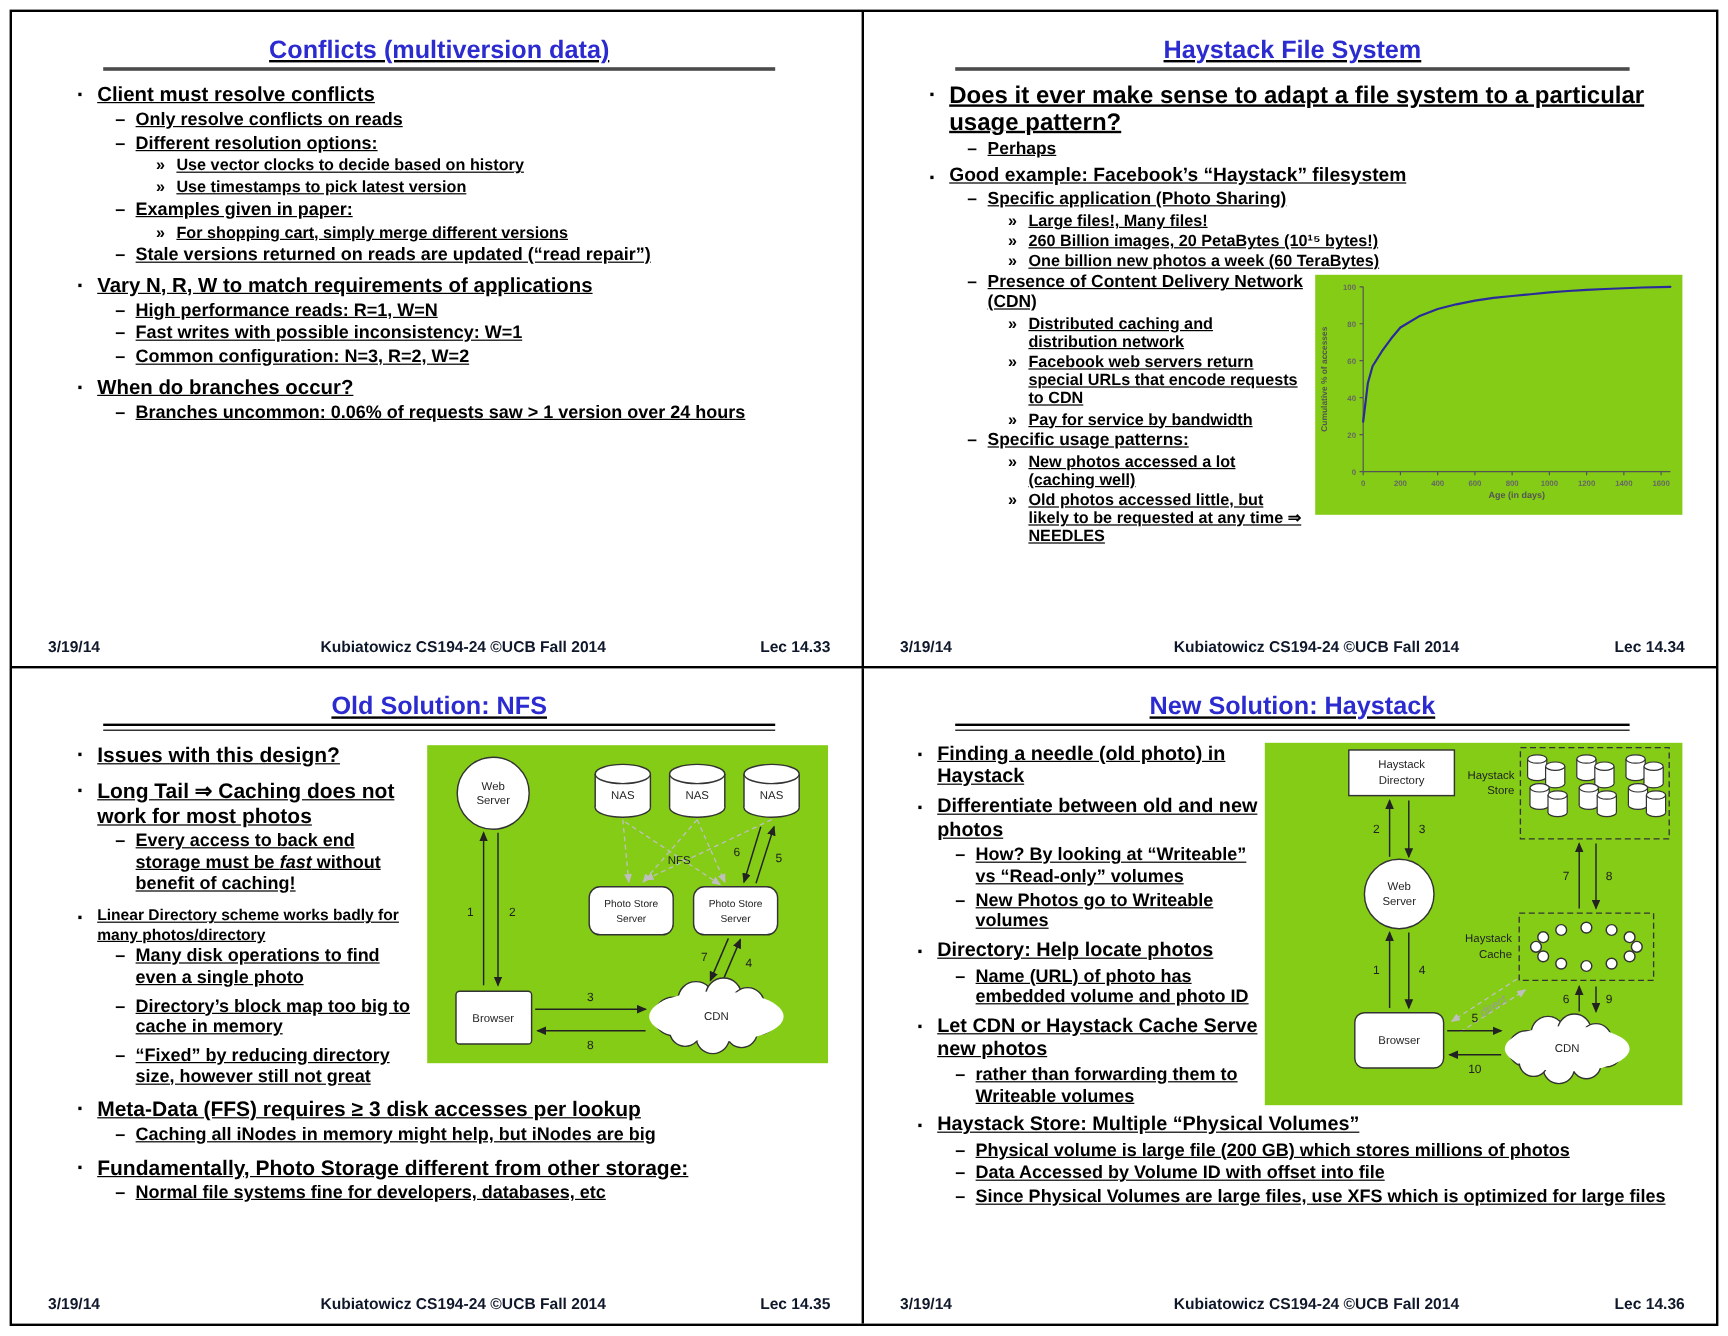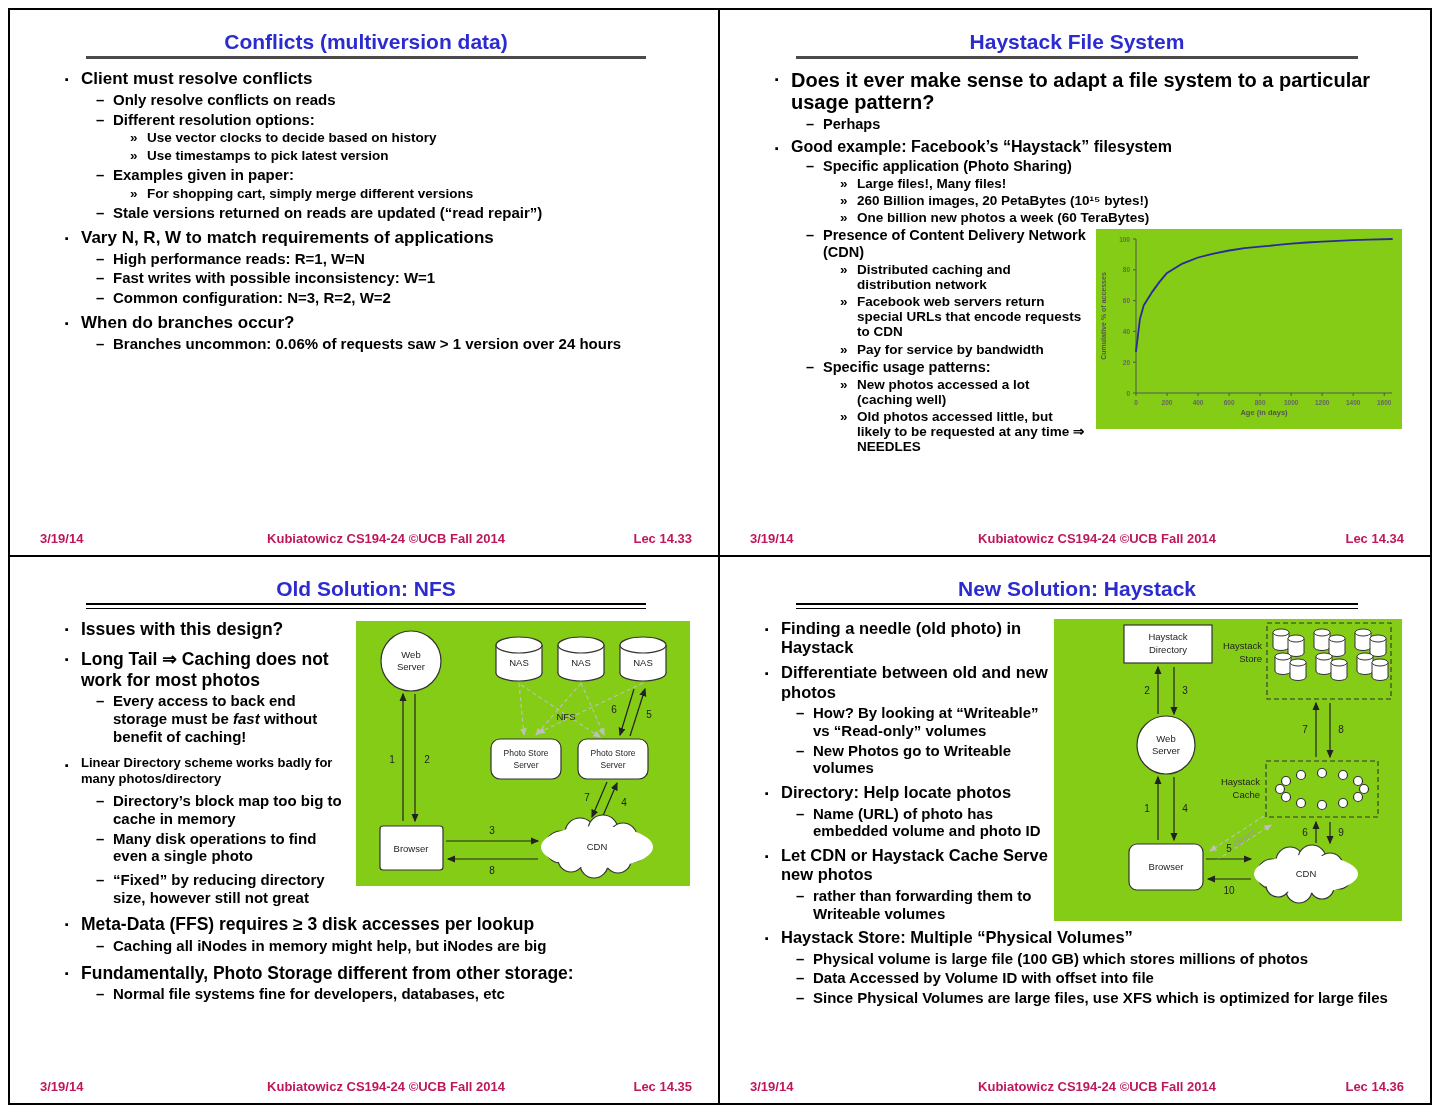--- a/index.html
+++ b/index.html
@@ -3,36 +3,36 @@
 <meta charset="utf-8">
 <style>
   html,body{margin:0;padding:0;background:#fff;}
   .page{width:1440px;height:1113px;position:relative;background:#fff;
         font-family:"Liberation Sans",sans-serif;color:#000;}
   .grid{position:absolute;inset:8px;border:2px solid #000;display:grid;
         grid-template-columns:1fr 1fr;grid-template-rows:1fr 1fr;background:#fff;}
   .cell{overflow:hidden;position:relative;}
   .c0{border-right:2px solid #000;}
   .r0{border-bottom:2px solid #000;}
-  .slide{position:absolute;inset:0;padding:14px 28px 0 32px;}
+  .slide{position:absolute;inset:0;padding:14px 28px 0 32px;text-decoration:underline;}
   .title{margin:6px 0 2px;text-align:center;font-size:21px;font-weight:700;color:#2b2bd0;}
   .rule1{height:3px;background:#4b4b4b;margin:2px 44px 10px;}
   .rule2{height:3px;border-top:2px solid #000;border-bottom:1px solid #000;margin:2px 44px 10px;}
   .content{margin-left:22px;font-weight:700;line-height:1.18;}
   .b{position:relative;padding-left:17px;}
   .b::before{position:absolute;left:0;top:0;}
   .l1{font-size:17px;margin:6px 0 2px;}
   .l1::before{content:"\00B7";font-size:19px;}
   .l2{font-size:15px;margin:2px 0 2px 32px;}
   .l2::before{content:"\2013";}
   .l3{font-size:13.5px;margin:2px 0 2px 66px;}
   .l3::before{content:"\00BB";}
   .em{font-style:italic;}
   .foot{position:absolute;bottom:9px;left:30px;right:26px;display:flex;align-items:flex-end;
-        color:#be185d;font-size:13px;font-weight:700;}
+        color:#0f172a;font-size:13px;font-weight:700;}
   .fd{width:150px;text-align:left;}
   .fc{flex:1;text-align:center;}
   .fl{width:110px;text-align:right;}
   .fig{float:right;background:#84cc16;}
   .fig2{width:306px;margin:2px 0 0 8px;}
   .fig3{width:334px;margin:2px 0 6px 6px;}
   .fig4{width:348px;margin:0 0 6px 6px;}
   .caption{width:230px;margin:2px auto 0;text-align:center;font-size:15.5px;font-weight:700;line-height:1.2;}
   svg{font-family:"Liberation Sans",sans-serif;display:block;}
   .nd{fill:#fff;stroke:#333;stroke-width:1.2;}
@@ -245,22 +245,22 @@
             <line class="aline" x1="182" y1="238" x2="92" y2="238" marker-end="url(#m3a)"></line>
             <text class="num" x="136" y="213">3</text>
             <text class="num" x="136" y="253">8</text>
           </svg>
         </div>
 
         <div class="b l1" style="font-size:17.5px;margin-top:8px"><span>Issues with this design?</span></div>
         <div class="b l1" style="font-size:17.5px;margin-top:10px"><span>Long Tail ⇒ Caching does not work for most photos</span></div>
         <div class="b l2"><span>Every access to back end storage must be </span><span class="em">fast</span><span> without benefit of caching!</span></div>
         <div class="b l1" style="font-size:13px;margin-top:10px"><span>Linear Directory scheme works badly for many photos/directory</span></div>
+        <div class="b l2"><span>Many disk operations to find even a single photo</span></div>
         <div class="b l2" style="margin-top:6px"><span>Directory’s block map too big to cache in memory</span></div>
-        <div class="b l2"><span>Many disk operations to find even a single photo</span></div>
         <div class="b l2" style="margin-top:6px"><span>“Fixed” by reducing directory size, however still not great</span></div>
         <div class="b l1" style="font-size:17.5px;margin-top:8px"><span>Meta-Data (FFS) requires ≥ 3 disk accesses per lookup</span></div>
         <div class="b l2"><span>Caching all iNodes in memory might help, but iNodes are big</span></div>
         <div class="b l1" style="font-size:17.5px;margin-top:8px"><span>Fundamentally, Photo Storage different from other storage:</span></div>
         <div class="b l2"><span>Normal file systems fine for developers, databases, etc</span></div>
       </div>
       <div class="foot">
         <span class="fd">3/19/14</span>
         <span class="fc">Kubiatowicz CS194-24 ©UCB Fall 2014</span>
         <span class="fl">Lec 14.35</span>
@@ -389,21 +389,21 @@
 
         <div class="b l1" style="font-size:16.5px"><span>Finding a needle (old photo) in Haystack</span></div>
         <div class="b l1" style="font-size:16.5px"><span>Differentiate between old and new photos</span></div>
         <div class="b l2"><span>How? By looking at “Writeable” vs “Read-only” volumes</span></div>
         <div class="b l2"><span>New Photos go to Writeable volumes</span></div>
         <div class="b l1" style="font-size:16.5px"><span>Directory: Help locate photos</span></div>
         <div class="b l2"><span>Name (URL) of photo has embedded volume and photo ID</span></div>
         <div class="b l1" style="font-size:16.5px"><span>Let CDN or Haystack Cache Serve new photos</span></div>
         <div class="b l2"><span>rather than forwarding them to Writeable volumes</span></div>
         <div class="b l1" style="font-size:16.5px"><span>Haystack Store: Multiple “Physical Volumes”</span></div>
-        <div class="b l2"><span>Physical volume is large file (100 GB) which stores millions of photos</span></div>
+        <div class="b l2"><span>Physical volume is large file (200 GB) which stores millions of photos</span></div>
         <div class="b l2"><span>Data Accessed by Volume ID with offset into file</span></div>
         <div class="b l2"><span>Since Physical Volumes are large files, use XFS which is optimized for large files</span></div>
       </div>
       <div class="foot">
         <span class="fd">3/19/14</span>
         <span class="fc">Kubiatowicz CS194-24 ©UCB Fall 2014</span>
         <span class="fl">Lec 14.36</span>
       </div>
     </section>
   </div>

